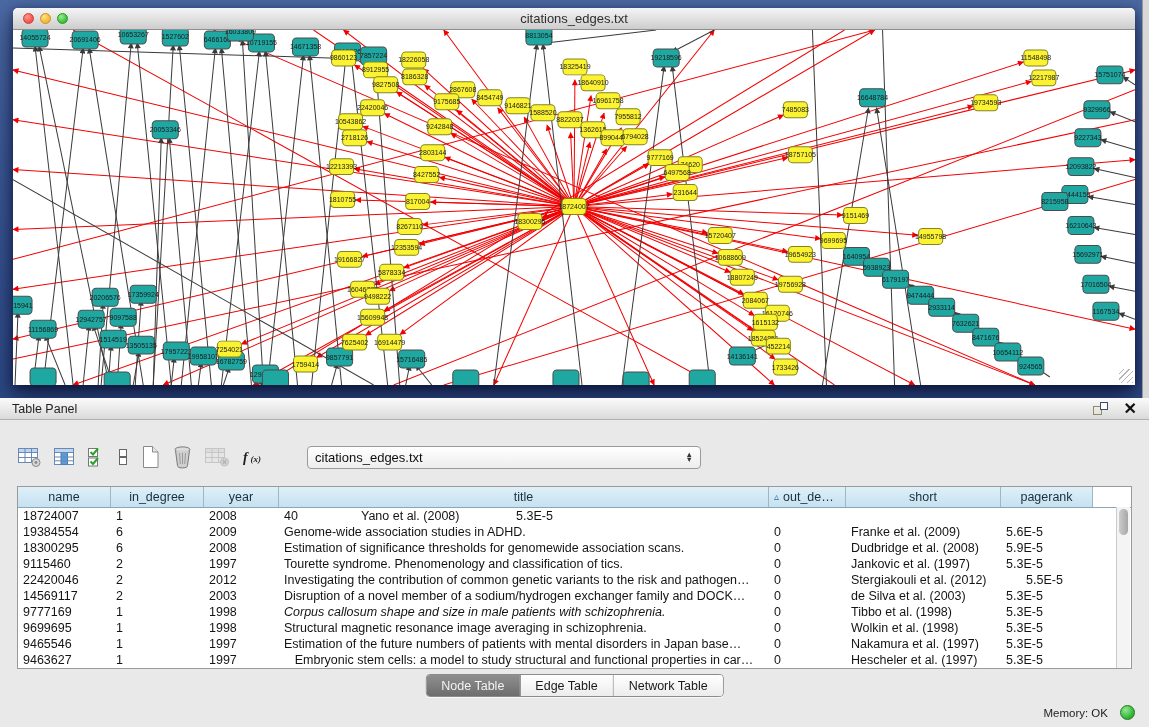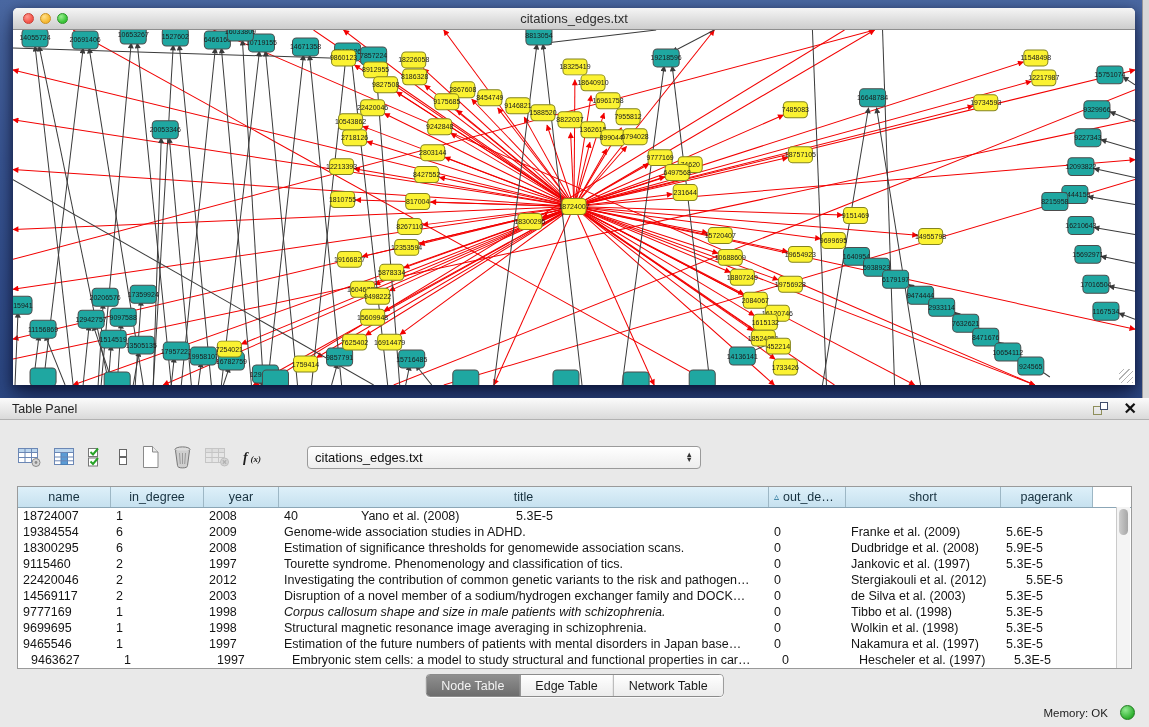--- a/index.html
+++ b/index.html
@@ -931,24 +931,24 @@
       <div class="trow">
         <div class="td" style="width: 93px;">9465546</div>
         <div class="td" style="width: 93px;">1</div>
         <div class="td" style="width: 75px;">1997</div>
         <div class="td" style="width: 490px;">Estimation of the future numbers of patients with mental disorders in Japan base…</div>
         <div class="td" style="width: 77px;">0</div>
         <div class="td" style="width: 155px;">Nakamura et al. (1997)</div>
         <div class="td" style="width: 92px;">5.3E-5</div>
       </div>
       <div class="trow">
-        <div class="td" style="width: 93px; margin-left: 8px;">9463627</div>
+        <div class="td" style="width: 93px;">9463627</div>
         <div class="td" style="width: 93px;">1</div>
         <div class="td" style="width: 75px;">1997</div>
-        <div class="td" style="width: 490px;">Embryonic stem cells: a model to study structural and functional properties in car…</div>
+        <div class="td" style="width: 490px; text-align: center;">Embryonic stem cells: a model to study structural and functional properties in car…</div>
         <div class="td" style="width: 77px;">0</div>
         <div class="td" style="width: 155px;">Hescheler et al. (1997)</div>
         <div class="td" style="width: 92px;">5.3E-5</div>
       </div>
     </div>
   <div class="vscroll">
     <div class="vthumb"></div>
   </div>
 </div>
 

